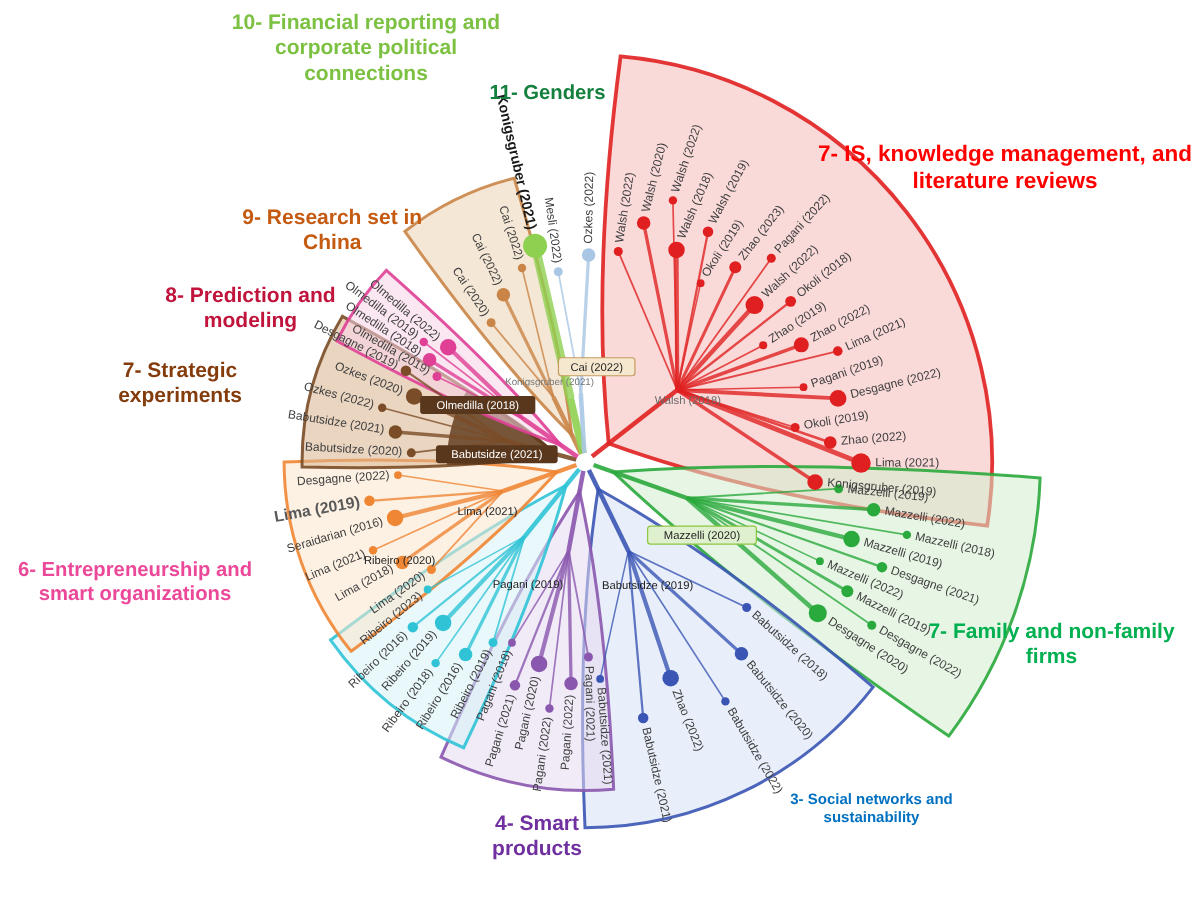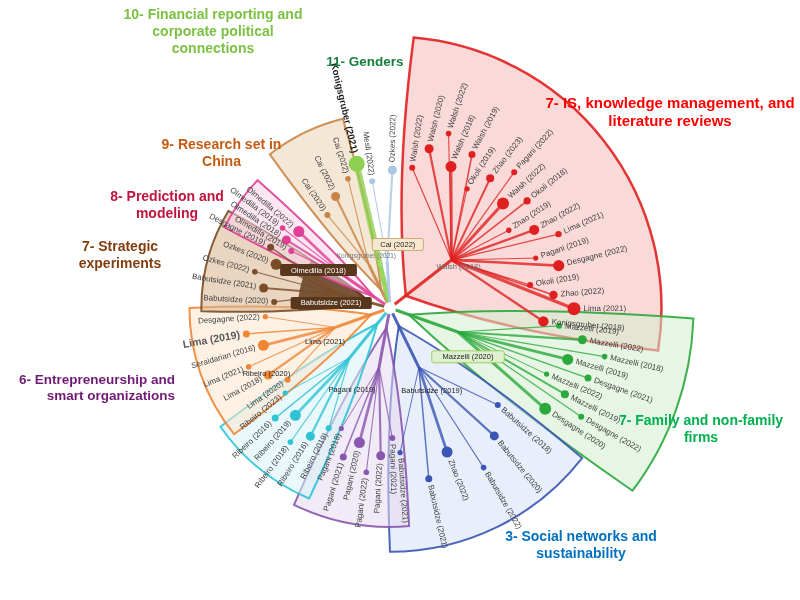--- a/index.html
+++ b/index.html
@@ -2,28 +2,28 @@
 <html><head>
 <meta charset="utf-8">
 <style>
   html,body{margin:0;padding:0;background:#fff;}
   .stage{position:relative;width:800px;height:600px;background:#ffffff;overflow:hidden;
          font-family:"Liberation Sans",sans-serif;}
   .stage svg{position:absolute;left:0;top:0;}
   .ctitle{position:absolute;font-weight:700;text-align:center;line-height:1.22;}
   .t0{left:545px;top:94px;width:250px;font-size:15px;}
   .t1{left:612px;top:412px;width:178px;font-size:14px;}
-  .t2{left:500px;top:528px;width:162px;font-size:14px;}
+  .t2{left:500px;top:528px;width:162px;font-size:10px;}
   .t3{left:302px;top:540px;width:112px;font-size:14px;}
   .t4{left:156px;top:486px;width:122px;font-size:14px;}
   .t5{left:5px;top:372px;width:170px;font-size:13.5px;}
   .t6{left:58px;top:238px;width:124px;font-size:14px;}
   .t7{left:96px;top:148px;width:142px;font-size:14px;}
   .t8{left:158px;top:88px;width:127px;font-size:14px;}
-  .t9{left:112px;top:6px;width:202px;font-size:14px;}
+  .t9{left:143px;top:6px;width:202px;font-size:14px;}
   .t10{left:314px;top:54px;width:102px;font-size:13.5px;}
 </style>
 </head>
 <body>
 
 <div class="stage">
   <svg id="map" width="800" height="600" viewBox="0 0 800 600">
       <path d="M 405.8,295.7 Q 394.3,184.2 413.7,37.6 A 271.4 271.4 0 0 1 658.1,350.5 Q 511.2,333.8 405.8,295.7 Z" fill="#f6baba" fill-opacity="0.55" stroke="#e02020" stroke-width="2.5" stroke-opacity="0.9"></path>
       <path d="M 408.9,314.7 Q 528.6,305.6 693.4,318.6 A 303.6 303.6 0 0 1 632.5,490.7 Q 496.2,397.1 408.9,314.7 Z" fill="#d3efcd" fill-opacity="0.55" stroke="#2aa93c" stroke-width="2" stroke-opacity="0.9"></path>
       <path d="M 398.8,326 Q 481.2,371.8 582.1,458.1 A 243.8 243.8 0 0 1 390,551.8 Q 384.2,419.1 398.8,326 Z" fill="#d6e2f5" fill-opacity="0.55" stroke="#3a55b4" stroke-width="2" stroke-opacity="0.9"></path>
@@ -258,19 +258,20 @@
       <rect x="280.1" y="264" width="76.8" height="12" rx="2" fill="#59371d"></rect>
       <text x="318.5" y="270" text-anchor="middle" dominant-baseline="central" font-size="7.5" fill="#ffffff">Olmedilla (2018)</text>
       <rect x="372.3" y="238.5" width="51" height="12" rx="2" fill="#f6e8cf" stroke="#c59a5f" stroke-width="0.8"></rect>
       <text x="397.8" y="244.5" text-anchor="middle" dominant-baseline="central" font-size="7.5" fill="#222222">Cai (2022)</text>
       <text x="366.4" y="255" text-anchor="middle" dominant-baseline="central" font-size="6.5" fill="#777777">Konigsgruber (2021)</text>
     </svg>
 
   <div class="ctitle t0" style="color: rgb(255, 0, 0);">7- IS, knowledge management, and literature reviews</div>
   <div class="ctitle t1" style="color: rgb(0, 176, 80);">7- Family and non-family firms</div>
   <div class="ctitle t2" style="color: rgb(0, 112, 192);">3- Social networks and sustainability</div>
-  <div class="ctitle t5" style="color: #701a75; text-align: right;">6- Entrepreneurship and smart organizations</div>
+  <div class="ctitle t3" style="color: rgb(112, 48, 160);">4- Smart products</div>
+  <div class="ctitle t5" style="color: #ec4899;">6- Entrepreneurship and smart organizations</div>
   <div class="ctitle t6" style="color: rgb(132, 60, 12);">7- Strategic experiments</div>
   <div class="ctitle t7" style="color: rgb(192, 20, 60); margin-top: 40px;">8- Prediction and modeling</div>
   <div class="ctitle t8" style="color: rgb(197, 90, 17); margin-top: 48px;">9- Research set in China</div>
   <div class="ctitle t9" style="color: rgb(124, 193, 66);">10- Financial reporting and corporate political connections</div>
   <div class="ctitle t10" style="color: #15803d;">11- Genders</div>
 </div>
 
 </body></html>

